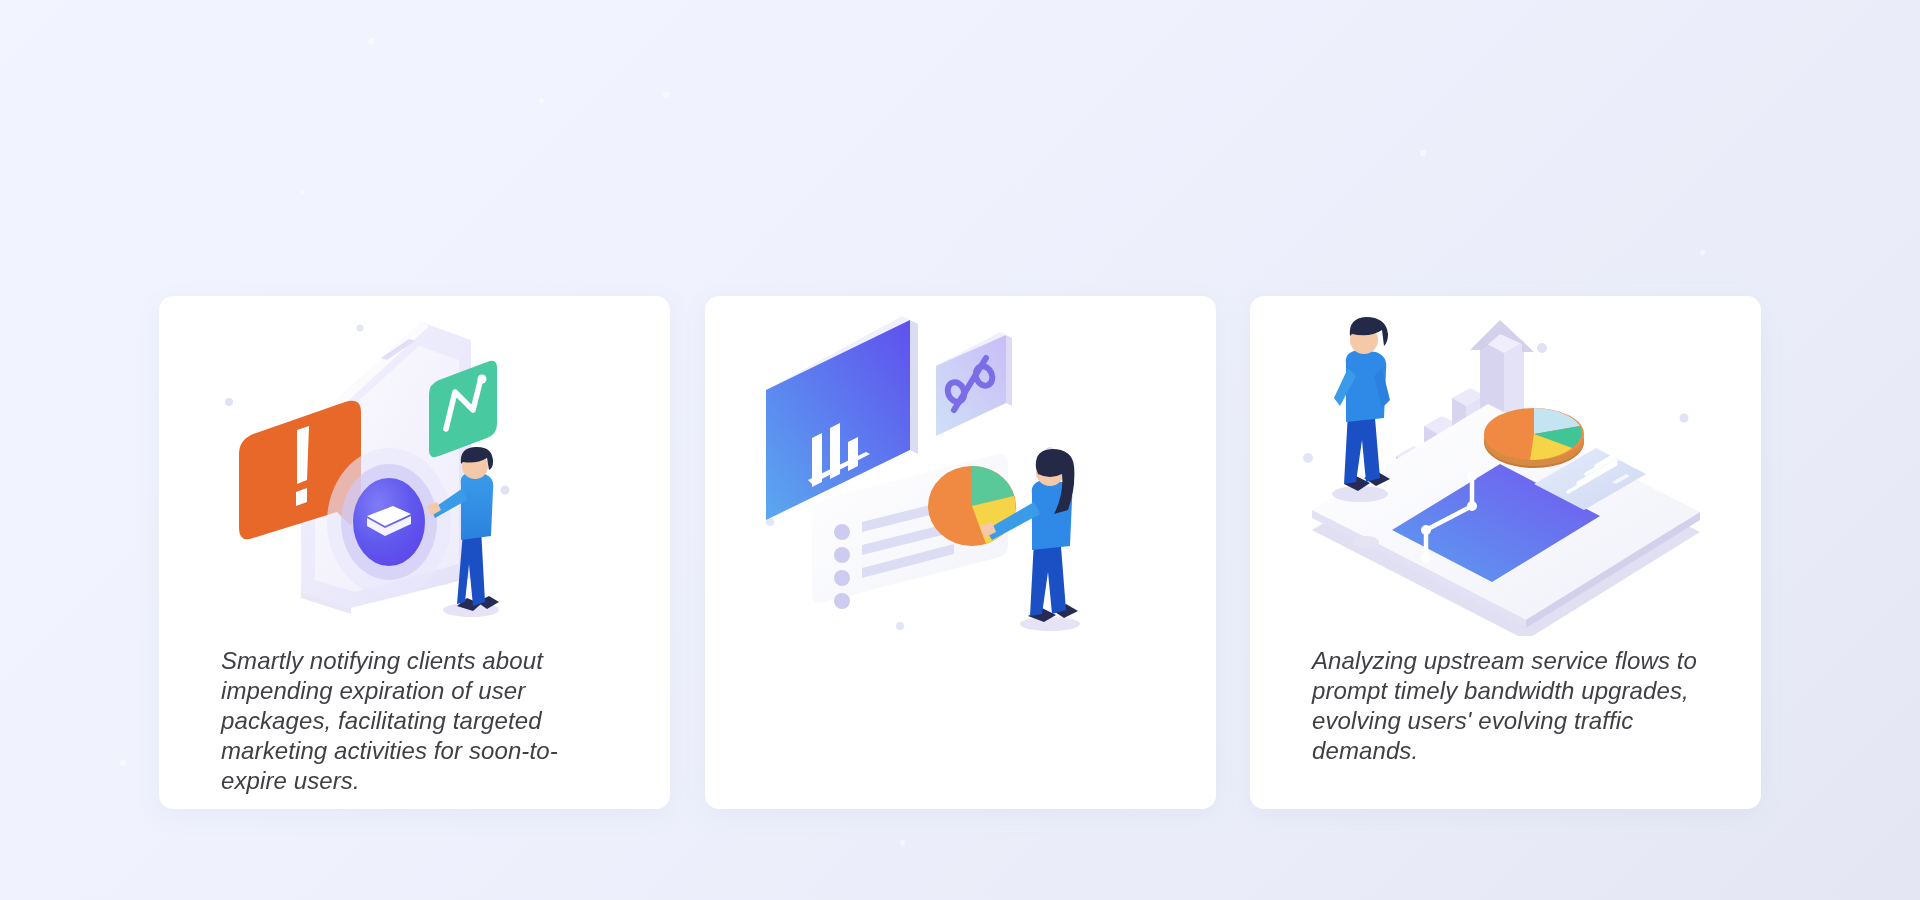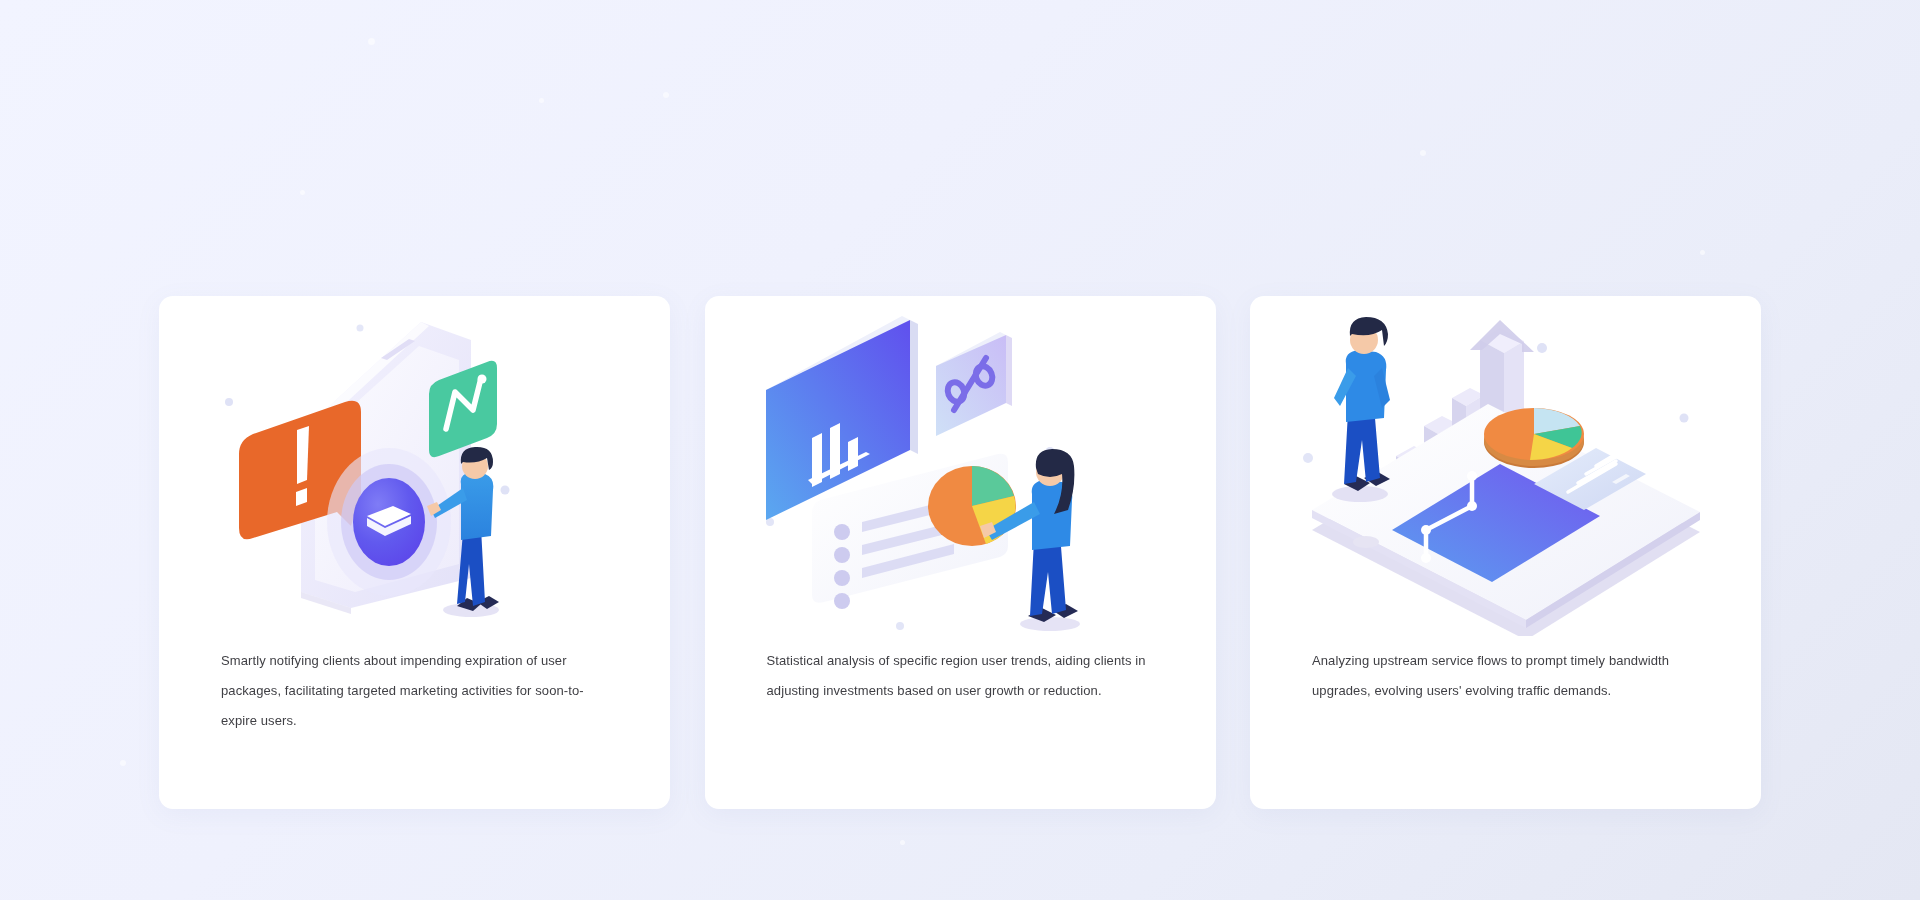--- a/index.html
+++ b/index.html
@@ -56,24 +56,25 @@
     position: relative;
     display: flex;
     align-items: center;
     justify-content: center;
   }
   .card-art svg { display: block; }
 
   .card-text {
     width: 100%;
     padding: 0 62px;
-    font-size: 13px;
+    font-size: 24px;
     line-height: 30px;
     color: #3f3f44;
     letter-spacing: .1px;
+    font-style: italic;
   }
 </style>
 </head>
 <body>
 
 <div class="bg-dots">
   <span class="bg-dot" style="left:368px;top:38px;width:7px;height:7px;"></span>
   <span class="bg-dot" style="left:539px;top:98px;width:5px;height:5px;"></span>
   <span class="bg-dot" style="left:663px;top:92px;width:6px;height:6px;"></span>
   <span class="bg-dot" style="left:300px;top:190px;width:5px;height:5px;"></span>
@@ -232,21 +233,20 @@
           <path d="M302 304 L316 298 L328 305 L314 312 Z" fill="#252b55"></path>
           <path d="M284 234 L310 228 L316 304 L302 308 L298 266 L292 308 L280 310 Z" fill="#1b4fc4"></path>
           <path d="M282 188 Q280 176 294 174 L312 176 Q324 180 322 194 L320 240 L282 244 Z" fill="#2e8ae6"></path>
           <path d="M284 196 L236 224 L242 234 L290 208 Z" fill="#3a9ce9"></path>
           <path d="M230 220 L242 216 L246 226 L234 232 Z" fill="#f5c9a8"></path>
           <circle cx="300" cy="166" r="14" fill="#f5c9a8"></circle>
           <path d="M286 162 Q284 144 302 143 Q322 143 324 160 Q326 182 318 204 L304 208 Q314 188 312 168 Q300 174 288 168 Z" fill="#232946"></path>
         </g>
       </svg>
     </div>
-    <p class="card-text">Statistical analysis of specific region user trends, aiding clients in adjusting investments based on user growth or reduction.</p>
   </div>
 
   <div class="feature-card">
     <div class="card-art">
       <svg width="420" height="330" viewBox="0 0 420 330">
         <defs>
           <linearGradient id="c3-screen" x1="0" y1="1" x2="1" y2="0">
             <stop offset="0%" stop-color="#5b9ef0"></stop>
               <stop offset="100%" stop-color="#7258ef"></stop>
           </linearGradient>

